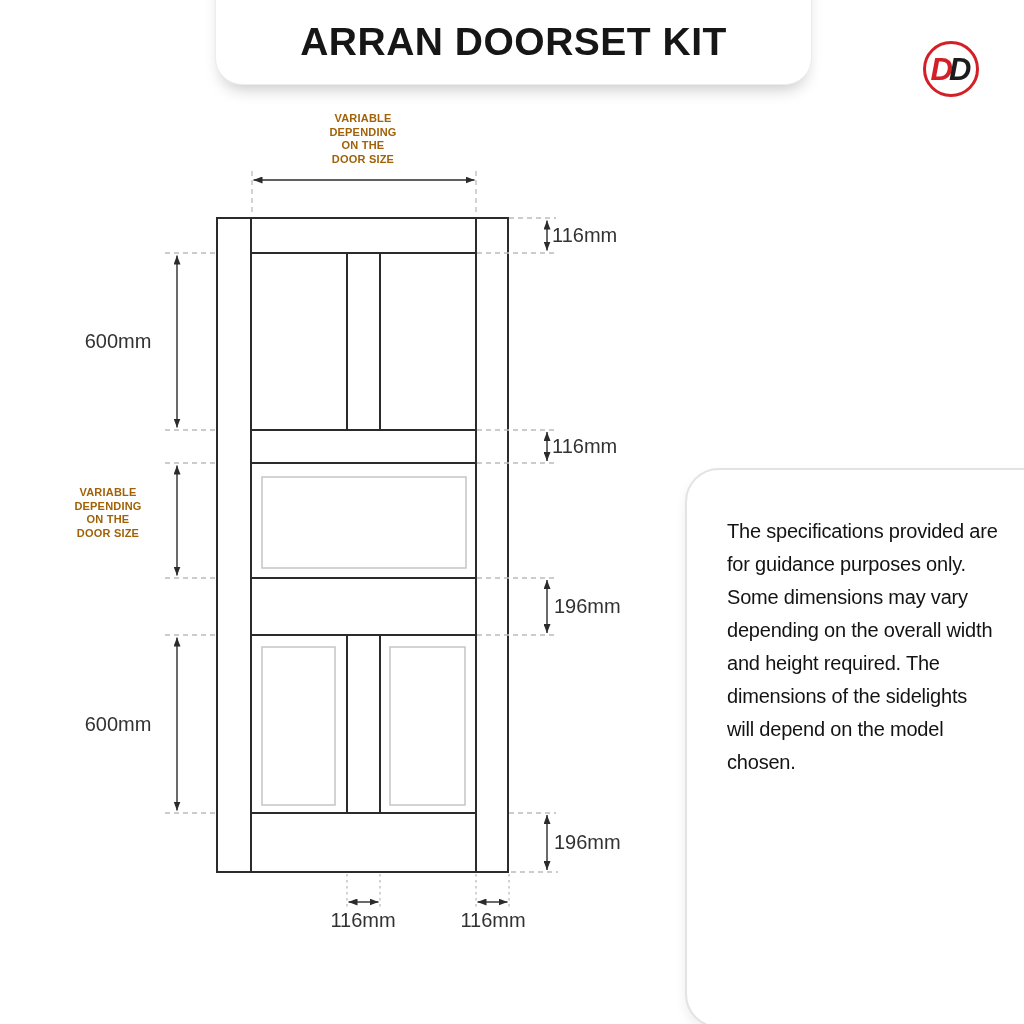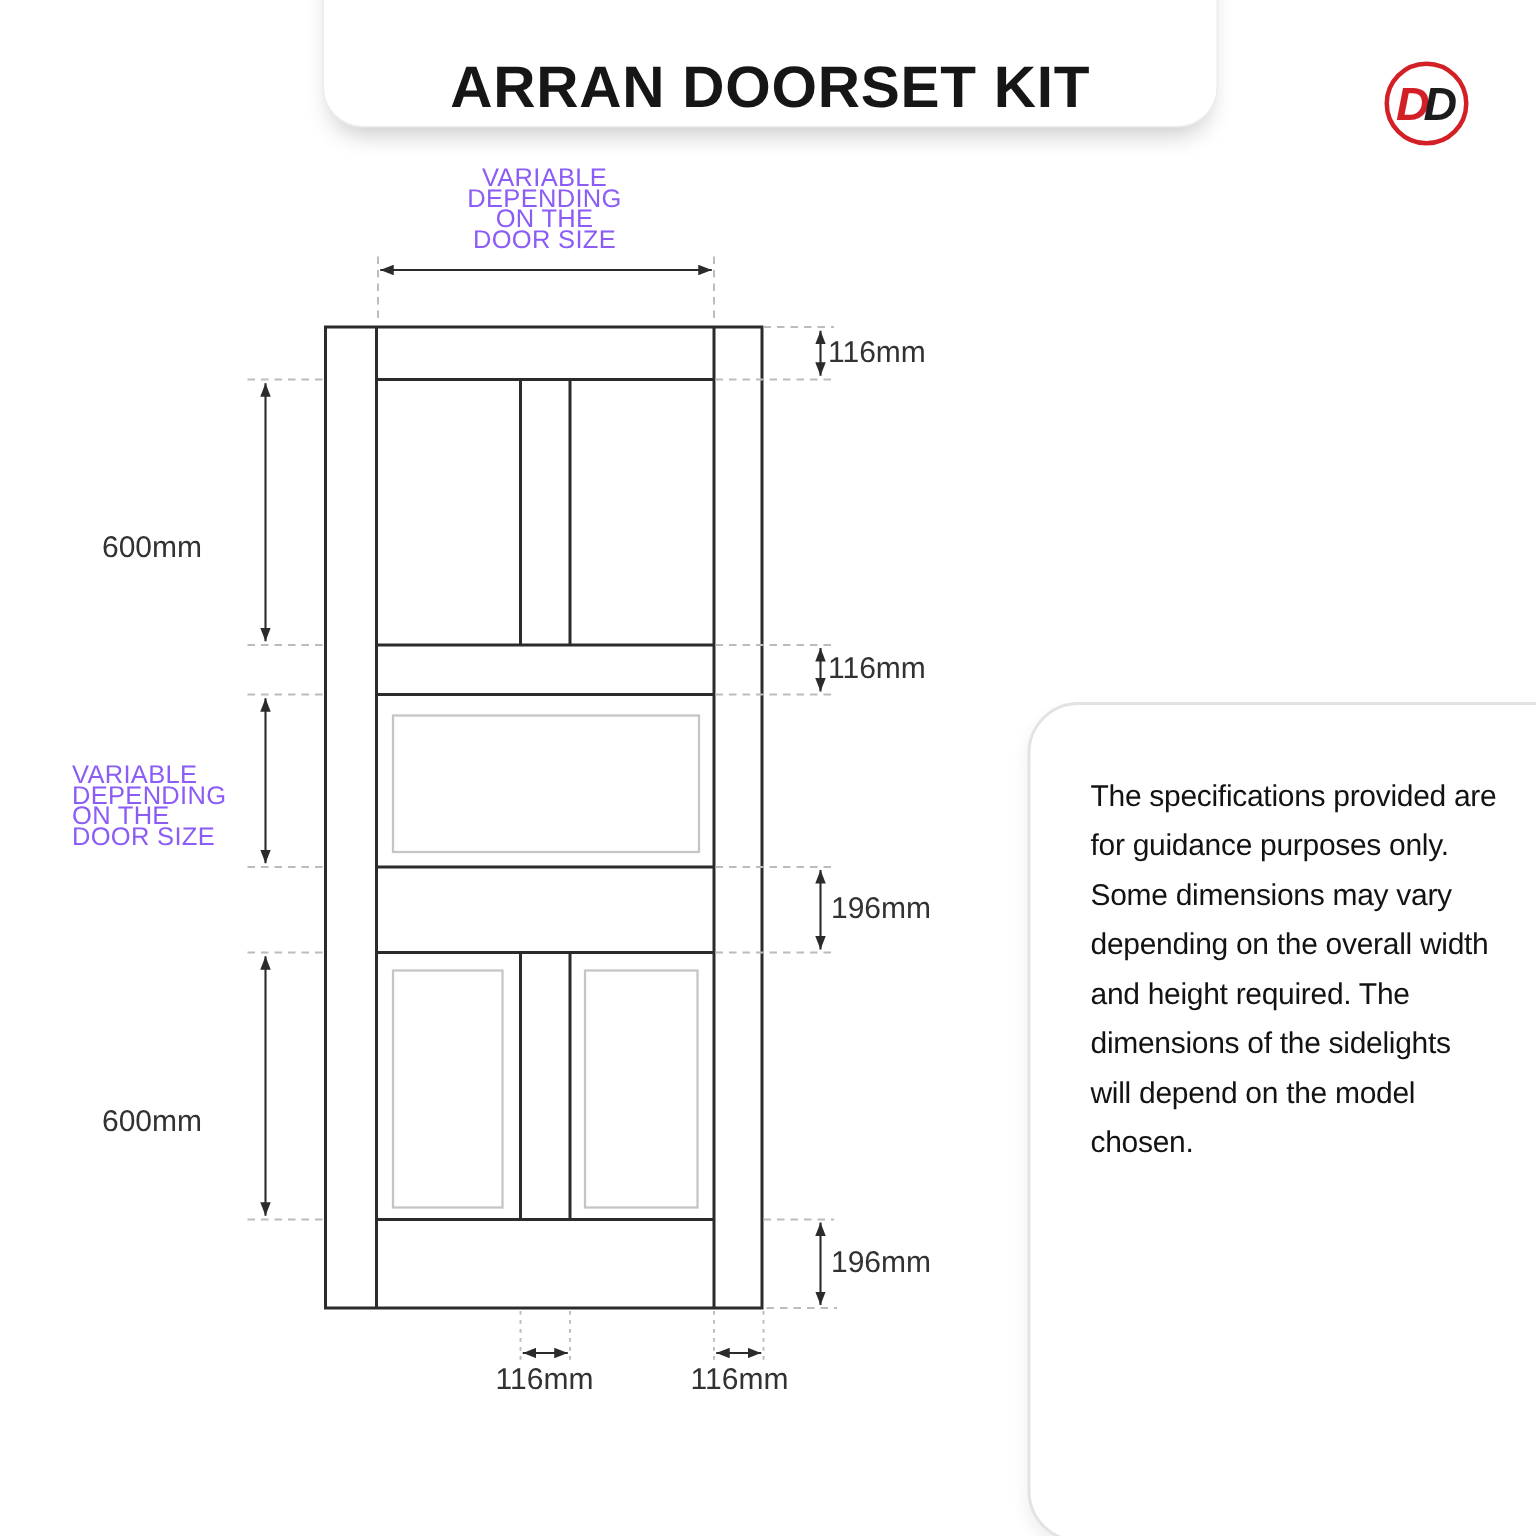--- a/index.html
+++ b/index.html
@@ -9,21 +9,21 @@
   }
   
   .header-box{
     position:absolute;left:215px;top:-52px;width:595px;height:135px;
     background:#fff;border:1px solid #ececec;border-radius:27px;
     box-shadow:0 10px 16px -6px rgba(0,0,0,.22);
     display:flex;align-items:flex-end;justify-content:center;
   }
   .header-title{
     font-size:39px;font-weight:700;letter-spacing:.5px;color:#161616;
-    padding-bottom:3px;white-space:nowrap;
+    padding-bottom:20px;white-space:nowrap;
   }
   
   .logo{
     position:absolute;left:923px;top:41px;width:50px;height:50px;
     border:3px solid #d32027;border-radius:50%;background:#fff;
     display:flex;align-items:center;justify-content:center;
   }
   .logo span{
     font-size:31px;font-weight:700;font-style:italic;line-height:1;
     letter-spacing:-4px;transform:translateX(-2px);
@@ -41,25 +41,25 @@
     font-size:20px;line-height:33px;color:#131313;letter-spacing:-.2px;
   }
   
   .drawing{position:absolute;left:0;top:0;}
   
   .dim{
     position:absolute;font-size:20px;line-height:16px;color:#323232;
     white-space:nowrap;
   }
   .dim-note{
-    position:absolute;font-size:17px;line-height:13.6px;font-weight:400;
-    color:#8b5cf6;white-space:pre-line;letter-spacing:.2px;
+    position:absolute;font-size:11px;line-height:13.6px;font-weight:700;
+    color:#a16207;white-space:pre-line;letter-spacing:.2px;
   }
   .t-center{text-align:center;}
-  .t-right{text-align:left;white-space:nowrap;margin-top:24px;}
+  .t-right{text-align:center;white-space:nowrap;}
 </style>
 </head>
 <body>
 
 <div class="canvas">
 
   <div class="header-box">
     <div class="header-title">ARRAN DOORSET KIT</div>
   </div>
 

